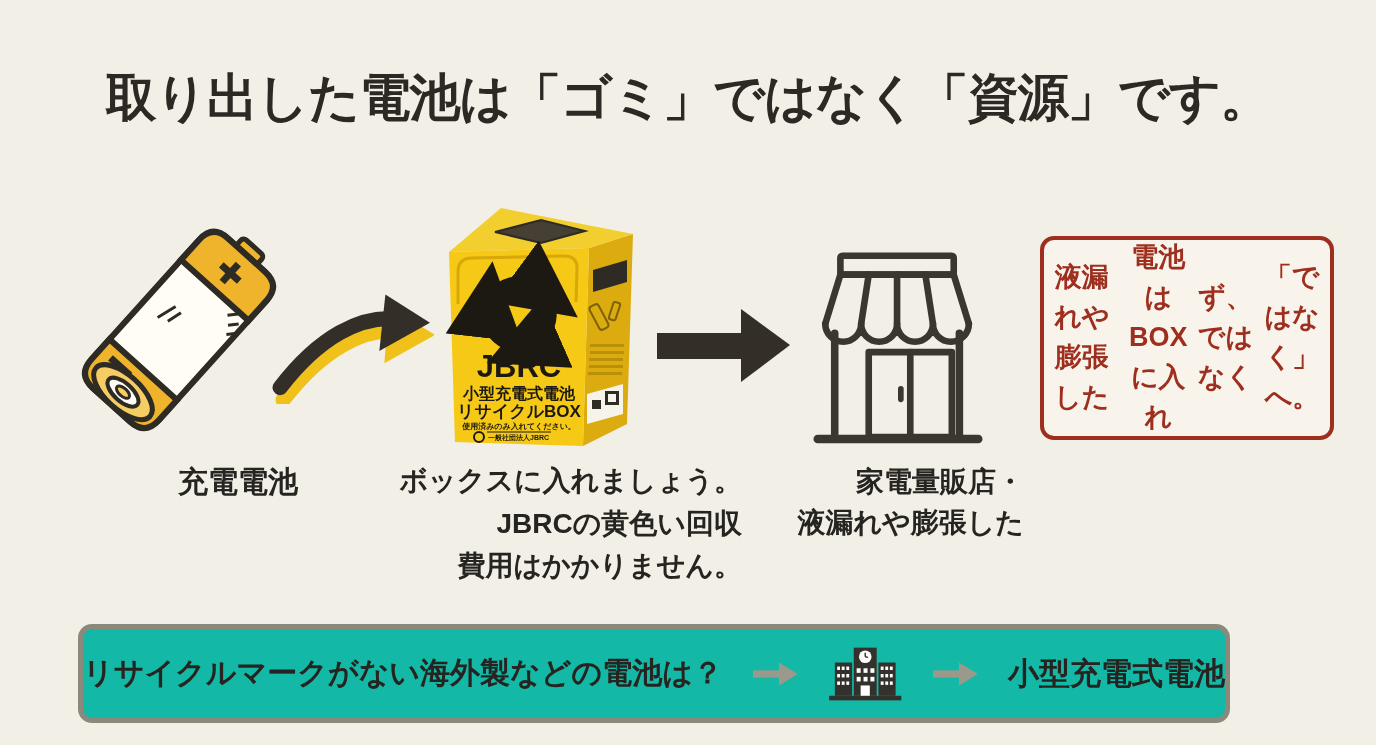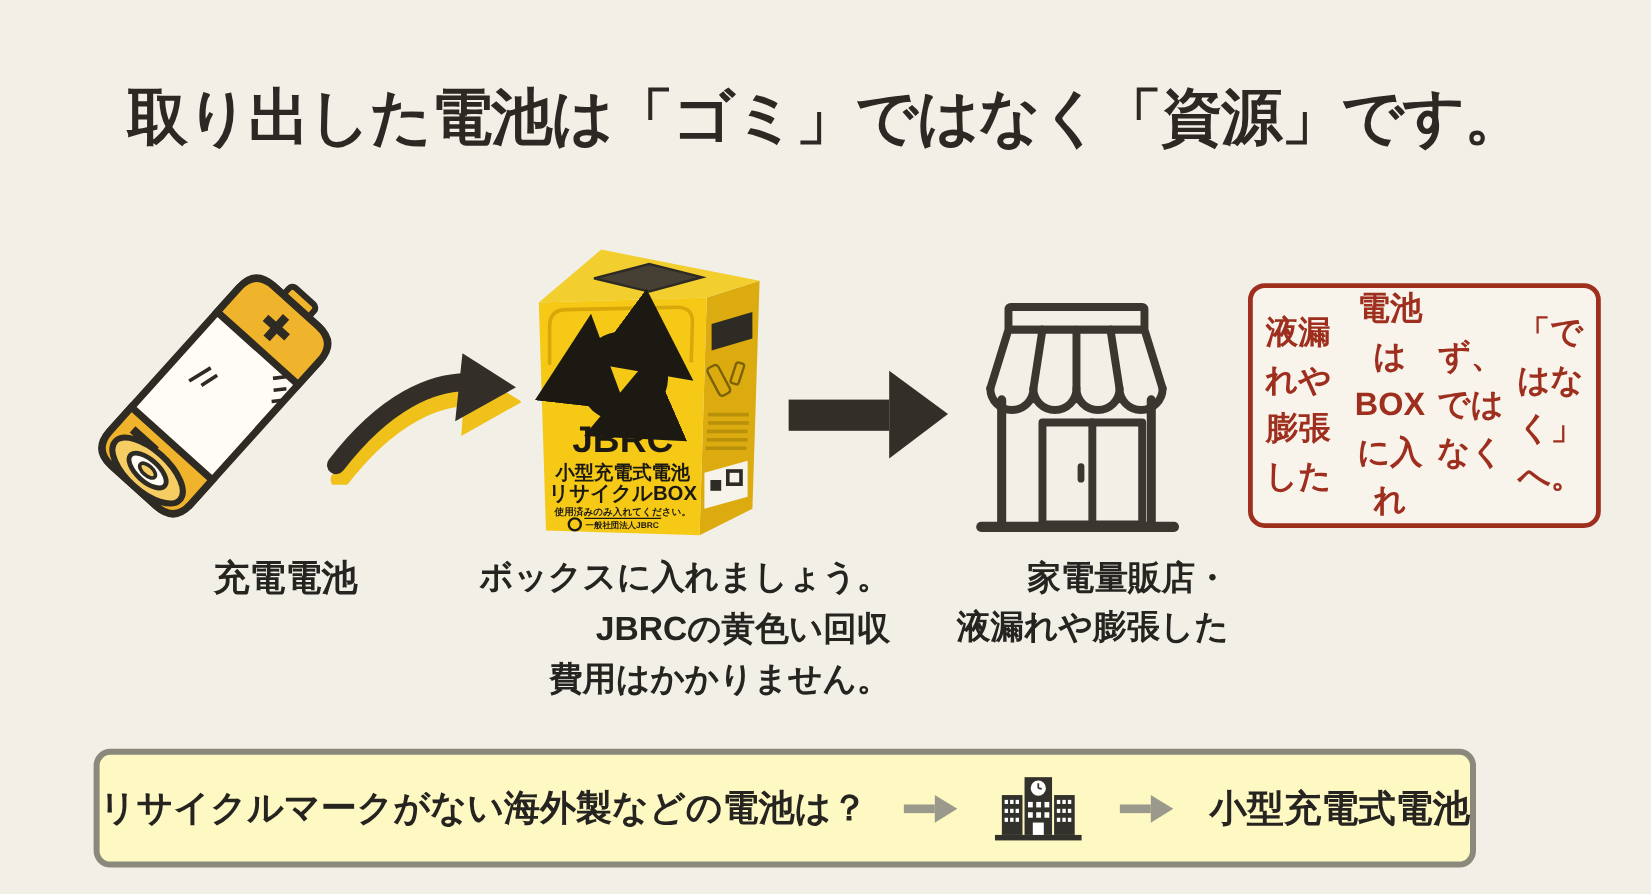--- a/index.html
+++ b/index.html
@@ -50,21 +50,21 @@
     font-weight: 800;
     line-height: 1.48;
   }
 
   .bottom-bar {
     position: absolute;
     left: 78px; top: 624px;
     width: 1152px; height: 99px;
     border: 5px solid #8a897c;
     border-radius: 14px;
-    background: #fef9c3;
+    background: #14b8a6;
     display: flex;
     align-items: center;
     justify-content: center;
     gap: 30px;
   }
   .bottom-question { font-size: 30px; font-weight: 800; color: #262420; white-space: nowrap; }
   .bottom-answer   { font-size: 31px; font-weight: 800; color: #262420; white-space: nowrap; }
 
   svg { display: block; }
   svg text {

